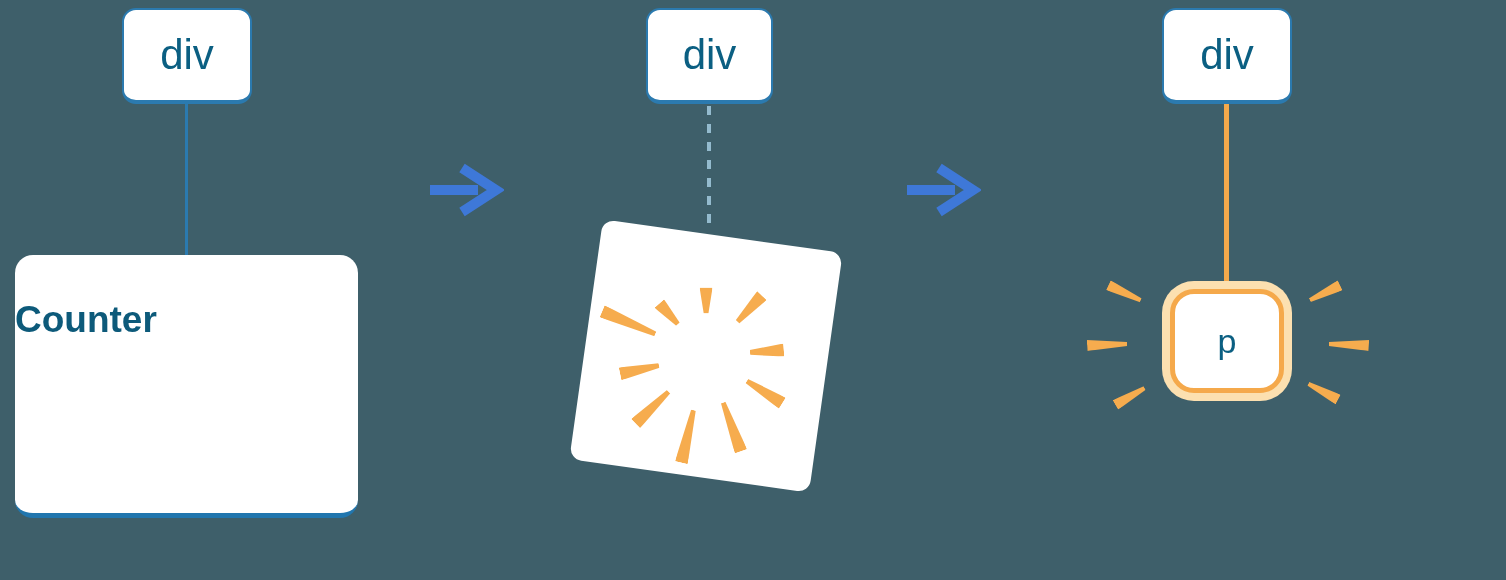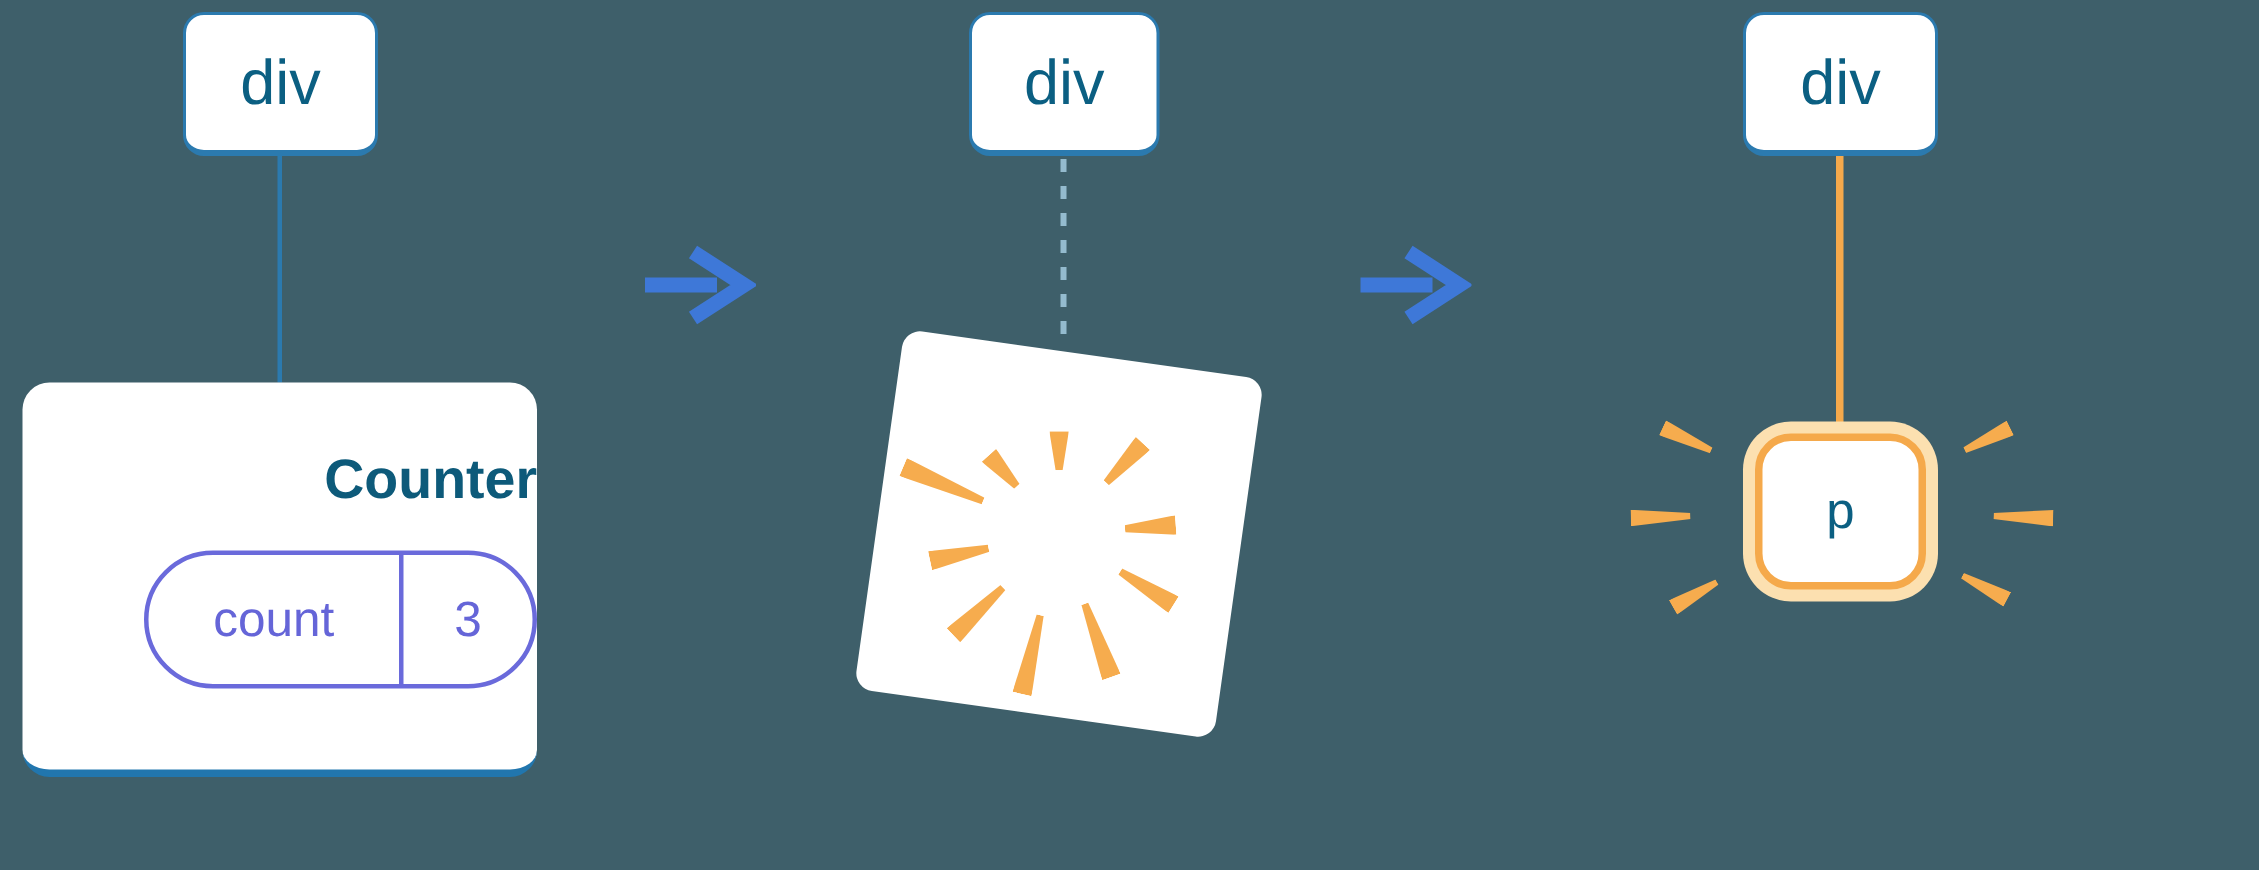--- a/index.html
+++ b/index.html
@@ -24,21 +24,21 @@
   .edge-dashed{
     position:absolute;left:707px;top:106px;width:4px;height:120px;
     background:repeating-linear-gradient(to bottom,#94BBCE 0 9px,transparent 9px 18px);
   }
   .edge-solid-orange{position:absolute;left:1224px;top:104px;width:5px;height:198px;background:#F5A94B;}
 
   
   .component-card{
     position:absolute;left:15px;top:255px;width:343px;height:263px;box-sizing:border-box;
     background:#fff;border-radius:18px;border-bottom:5px solid #2176AE;
-    display:flex;flex-direction:column;align-items:flex-end;
+    display:flex;flex-direction:row;align-items:flex-start;
   }
   .card-title{margin-top:44px;font-size:37px;font-weight:600;color:#0D5A7A;}
   .state-pill{
     margin-top:26px;width:262px;height:92px;box-sizing:border-box;
     border:3px solid #6A6ADB;border-radius:46px;display:flex;align-items:stretch;overflow:hidden;
   }
   .state-key{flex:1;display:flex;align-items:center;justify-content:center;
     color:#6565D8;font-size:33px;}
   .pill-divider{width:3px;background:#6A6ADB;}
   .state-value{width:86px;display:flex;align-items:center;justify-content:center;
@@ -82,25 +82,20 @@
 
 <div class="canvas">
 
   <div class="stage">
     <div class="tag-node node-1">
       <span>div</span>
     </div>
     <div class="edge-solid-blue"></div>
     <div class="component-card">
       <div class="card-title">Counter</div>
-      <div class="state-pill">
-        <span class="state-key">count</span>
-        <span class="pill-divider"></span>
-        <span class="state-value">3</span>
-      </div>
     </div>
   </div>
 
   <svg class="arrow arrow-1" width="78" height="64" viewBox="0 0 78 64" aria-hidden="true">
     <path d="M4 32 H52 M36 10 L70 32 L36 54" fill="none" stroke="#3E78D8" stroke-width="10"></path>
   </svg>
 
   <div class="stage">
     <div class="tag-node node-2">
       <span>div</span>

